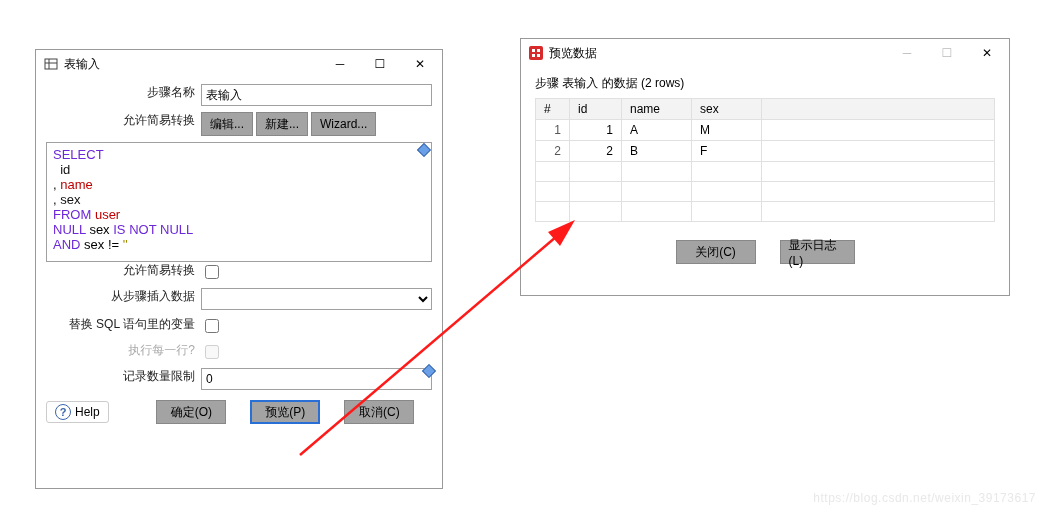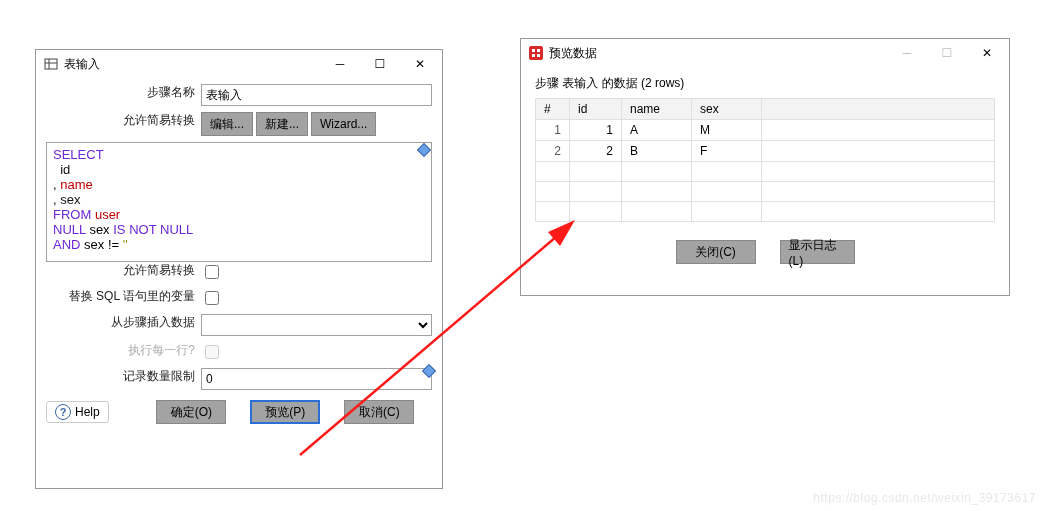--- a/index.html
+++ b/index.html
@@ -87,29 +87,29 @@
 <span class="kw">AND</span><span> sex != </span><span class="op">''</span></div>
 
 
     <div class="row">
       <div class="lbl">允许简易转换</div>
       <div class="field">
           <input type="checkbox" class="chk" style="">
         </div>
     </div>
     <div class="row">
+      <div class="lbl">从步骤插入数据</div>
+      <div class="field">
+          <select style="flex:1"><option></option></select>
+        </div>
+    </div>
+    <div class="row">
       <div class="lbl">替换 SQL 语句里的变量</div>
       <div class="field">
           <input type="checkbox" class="chk" style="">
-        </div>
-    </div>
-    <div class="row">
-      <div class="lbl">从步骤插入数据</div>
-      <div class="field">
-          <select style="flex:1"><option></option></select>
         </div>
     </div>
     <div class="row">
       <div class="lbl dis">执行每一行?</div>
       <div class="field">
           <input type="checkbox" class="chk" disabled="" style="">
         </div>
     </div>
     <div class="row" style="position:relative">
       <div class="lbl">记录数量限制</div>

